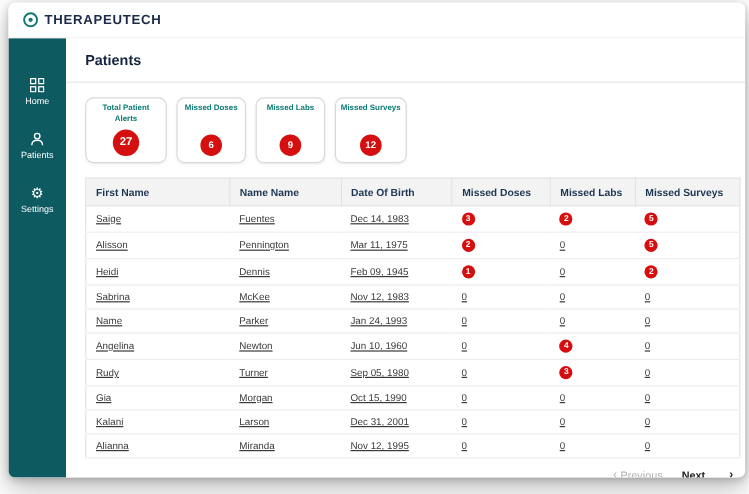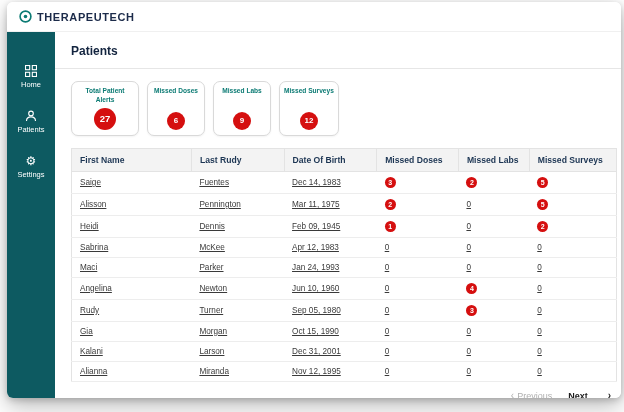--- a/index.html
+++ b/index.html
@@ -165,21 +165,21 @@
             <col style="width:22%">
               <col style="width:17%">
               <col style="width:17%">
             <col style="width:15%">
               <col style="width:13%">
               <col style="width:16%">
           </colgroup>
           <thead>
             <tr>
               <th>First Name</th>
-              <th>Last Rudy</th>
+              <th>Name Name</th>
               <th>Date Of Birth</th>
               <th>Missed Doses</th>
               <th>Missed Labs</th>
               <th>Missed Surveys</th>
             </tr>
           </thead>
           <tbody>
               <tr>
                 <td>Saige</td>
                 <td>Fuentes</td>
@@ -200,27 +200,27 @@
                 <td>Heidi</td>
                 <td>Dennis</td>
                 <td>Feb 09, 1945</td>
                 <td><span class="row-badge">1</span></td>
                 <td>0</td>
                 <td><span class="row-badge">2</span></td>
               </tr>
               <tr>
                 <td>Sabrina</td>
                 <td>McKee</td>
-                <td>Apr 12, 1983</td>
-                <td>0</td>
-                <td>0</td>
-                <td>0</td>
-              </tr>
-              <tr>
-                <td>Maci</td>
+                <td>Nov 12, 1983</td>
+                <td>0</td>
+                <td>0</td>
+                <td>0</td>
+              </tr>
+              <tr>
+                <td>Name</td>
                 <td>Parker</td>
                 <td>Jan 24, 1993</td>
                 <td>0</td>
                 <td>0</td>
                 <td>0</td>
               </tr>
               <tr>
                 <td>Angelina</td>
                 <td>Newton</td>
                 <td>Jun 10, 1960</td>

